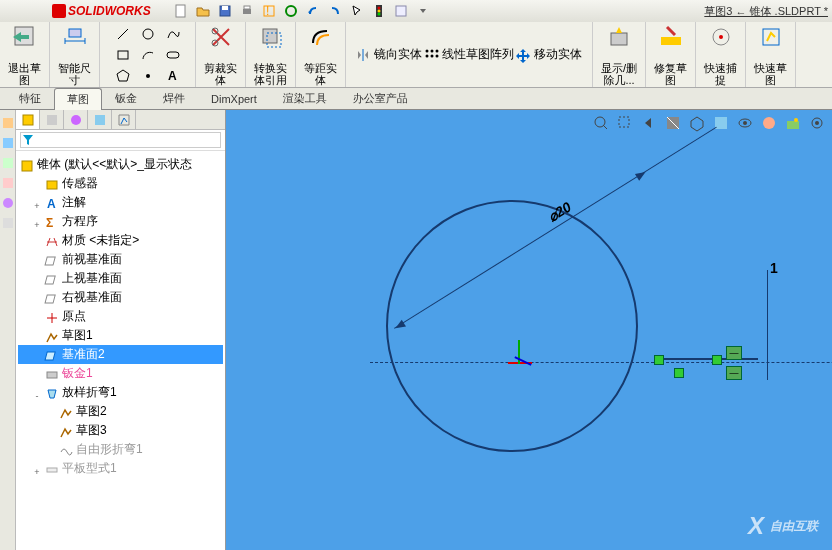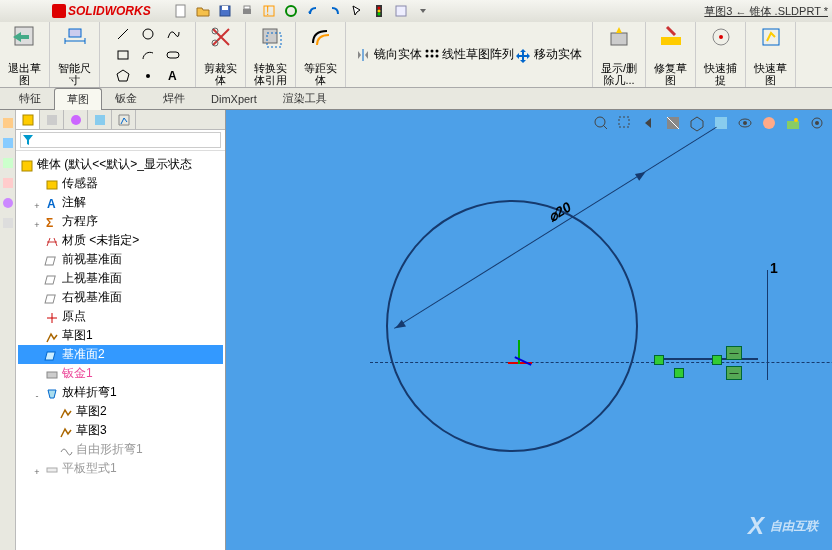--- a/index.html
+++ b/index.html
@@ -342,20 +342,21 @@
   </div>
 </div>
 
 <div class="tab-strip">
   <div class="tab">特征</div>
   <div class="tab active">草图</div>
   <div class="tab">钣金</div>
   <div class="tab">焊件</div>
   <div class="tab">DimXpert</div>
   <div class="tab">渲染工具</div>
+  <div class="tab">办公室产品</div>
 </div>
 
 <div class="work-area">
   <div class="left-rail">
     <div class="rail-ic"><svg width="14" height="14">
           <rect x="2" y="2" width="10" height="10" fill="#fc8"></rect>
         </svg></div>
     <div class="rail-ic"><svg width="14" height="14">
           <rect x="2" y="2" width="10" height="10" fill="#8cf"></rect>
         </svg></div>

